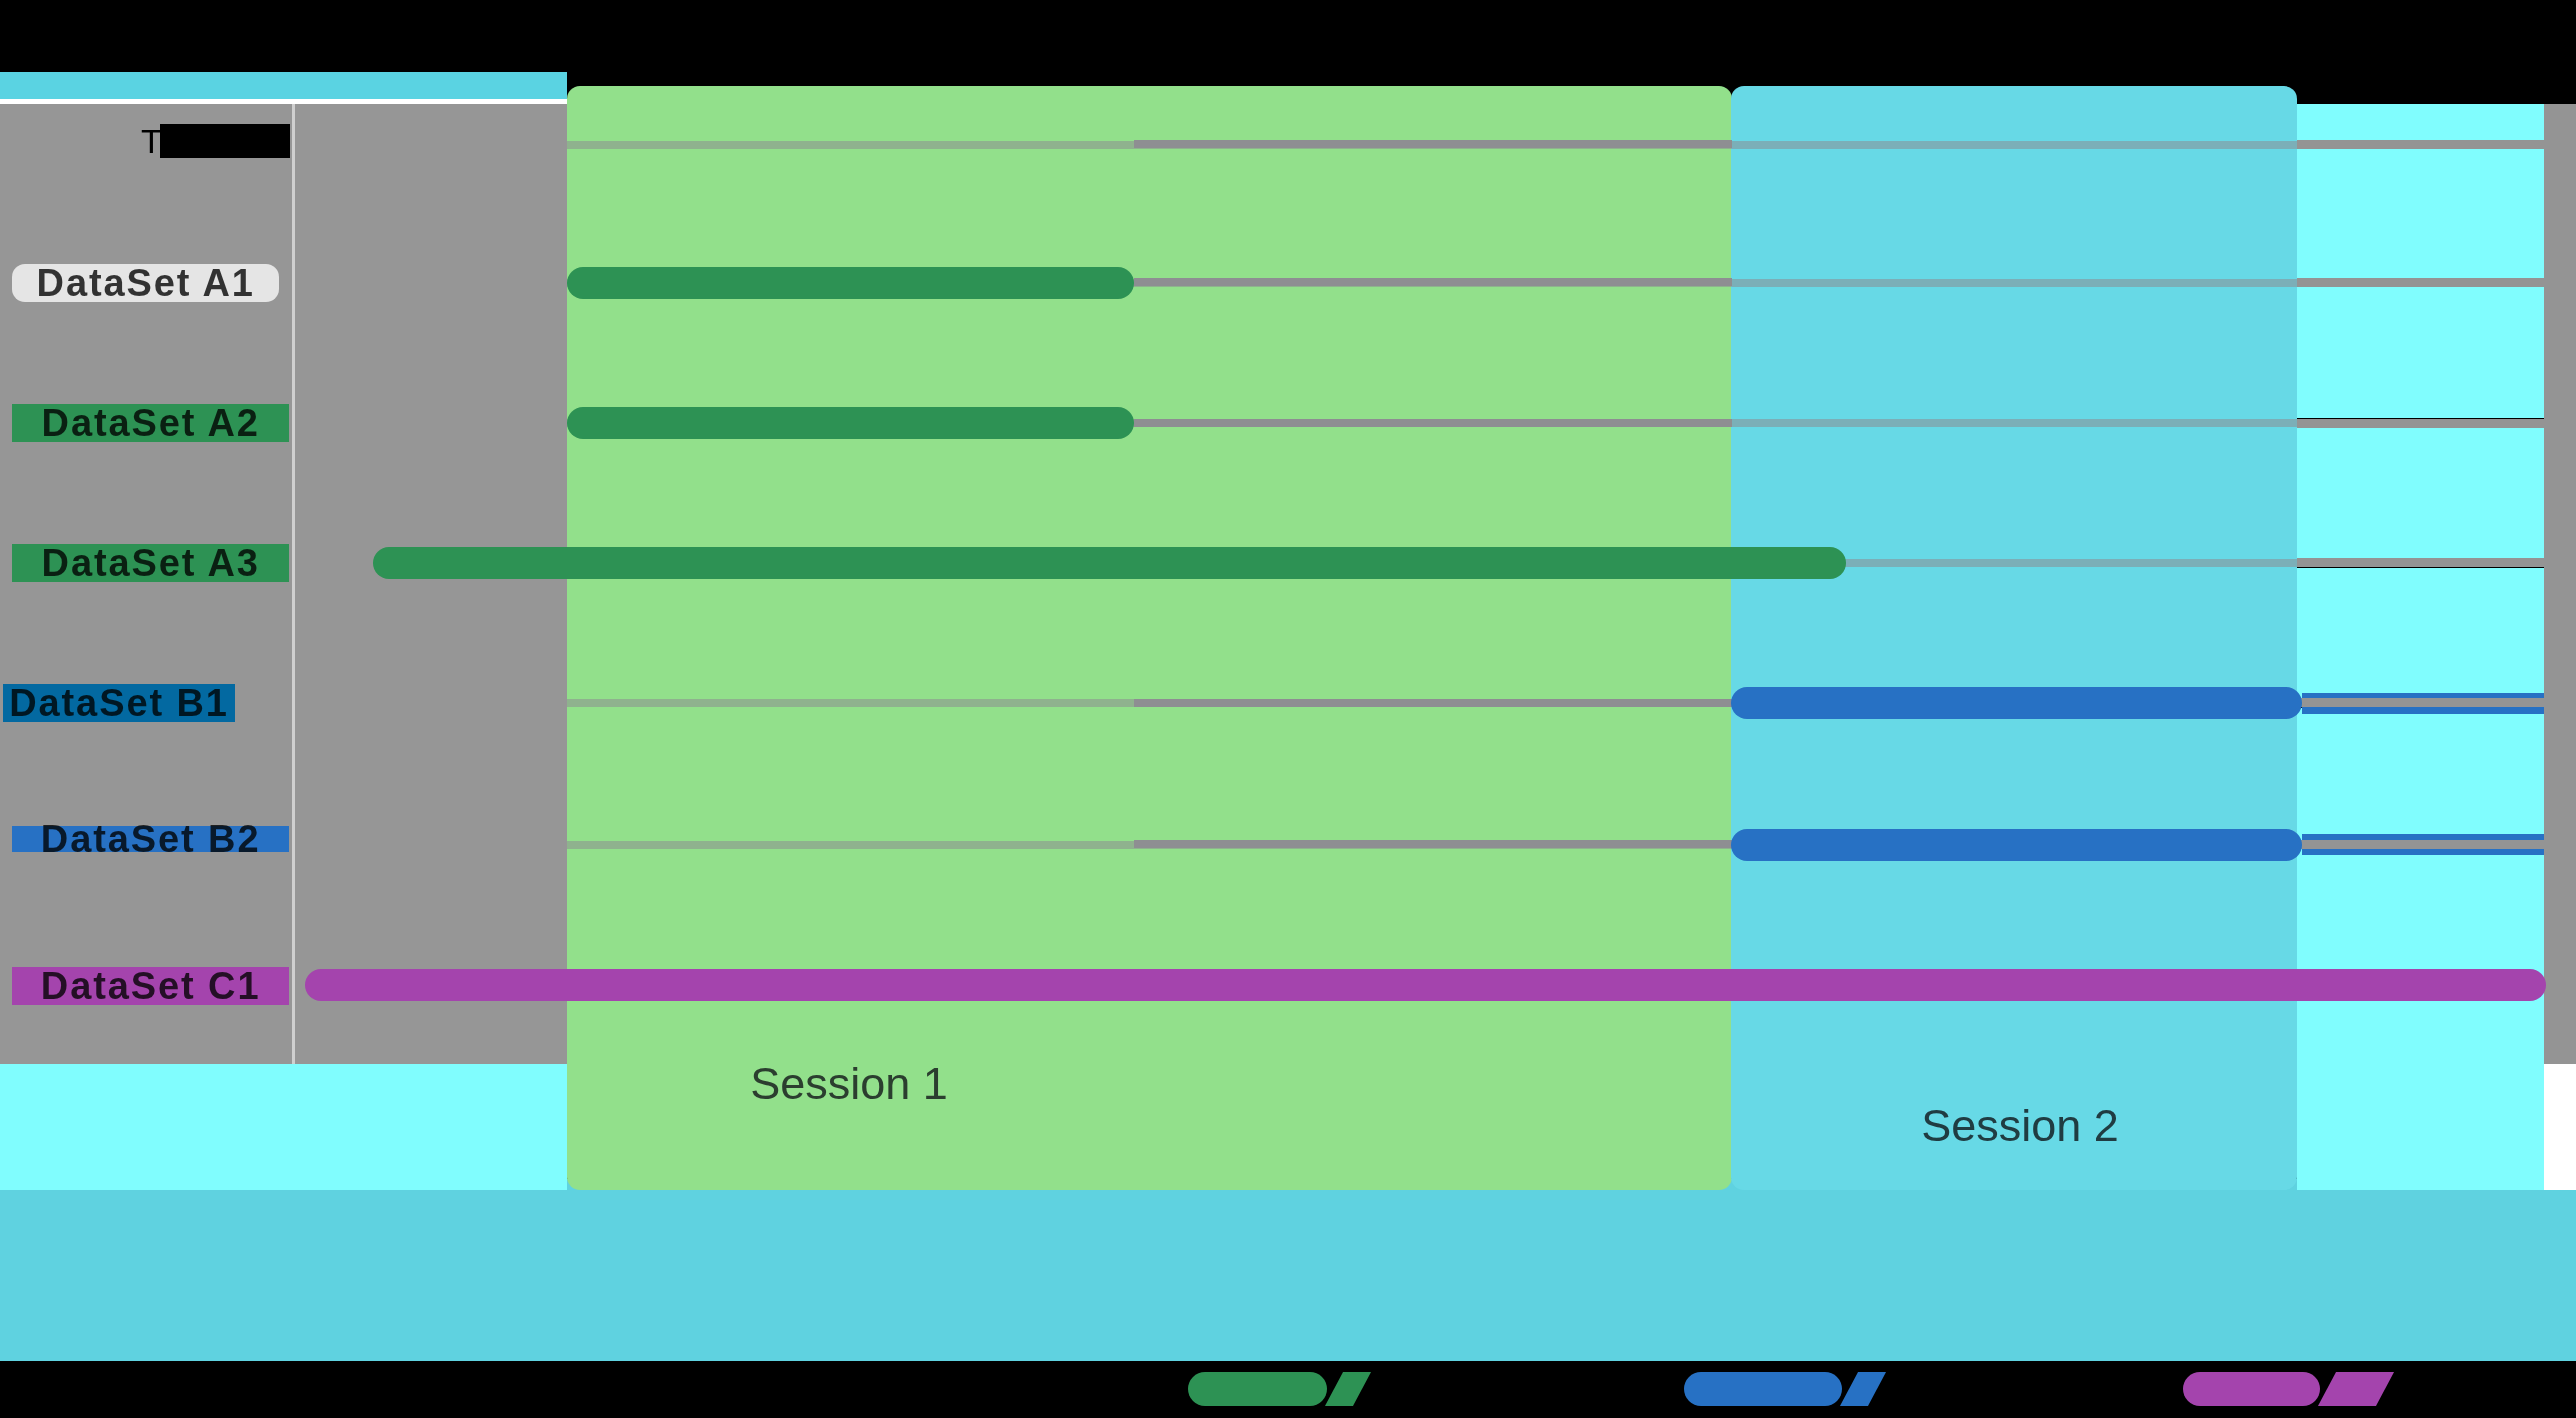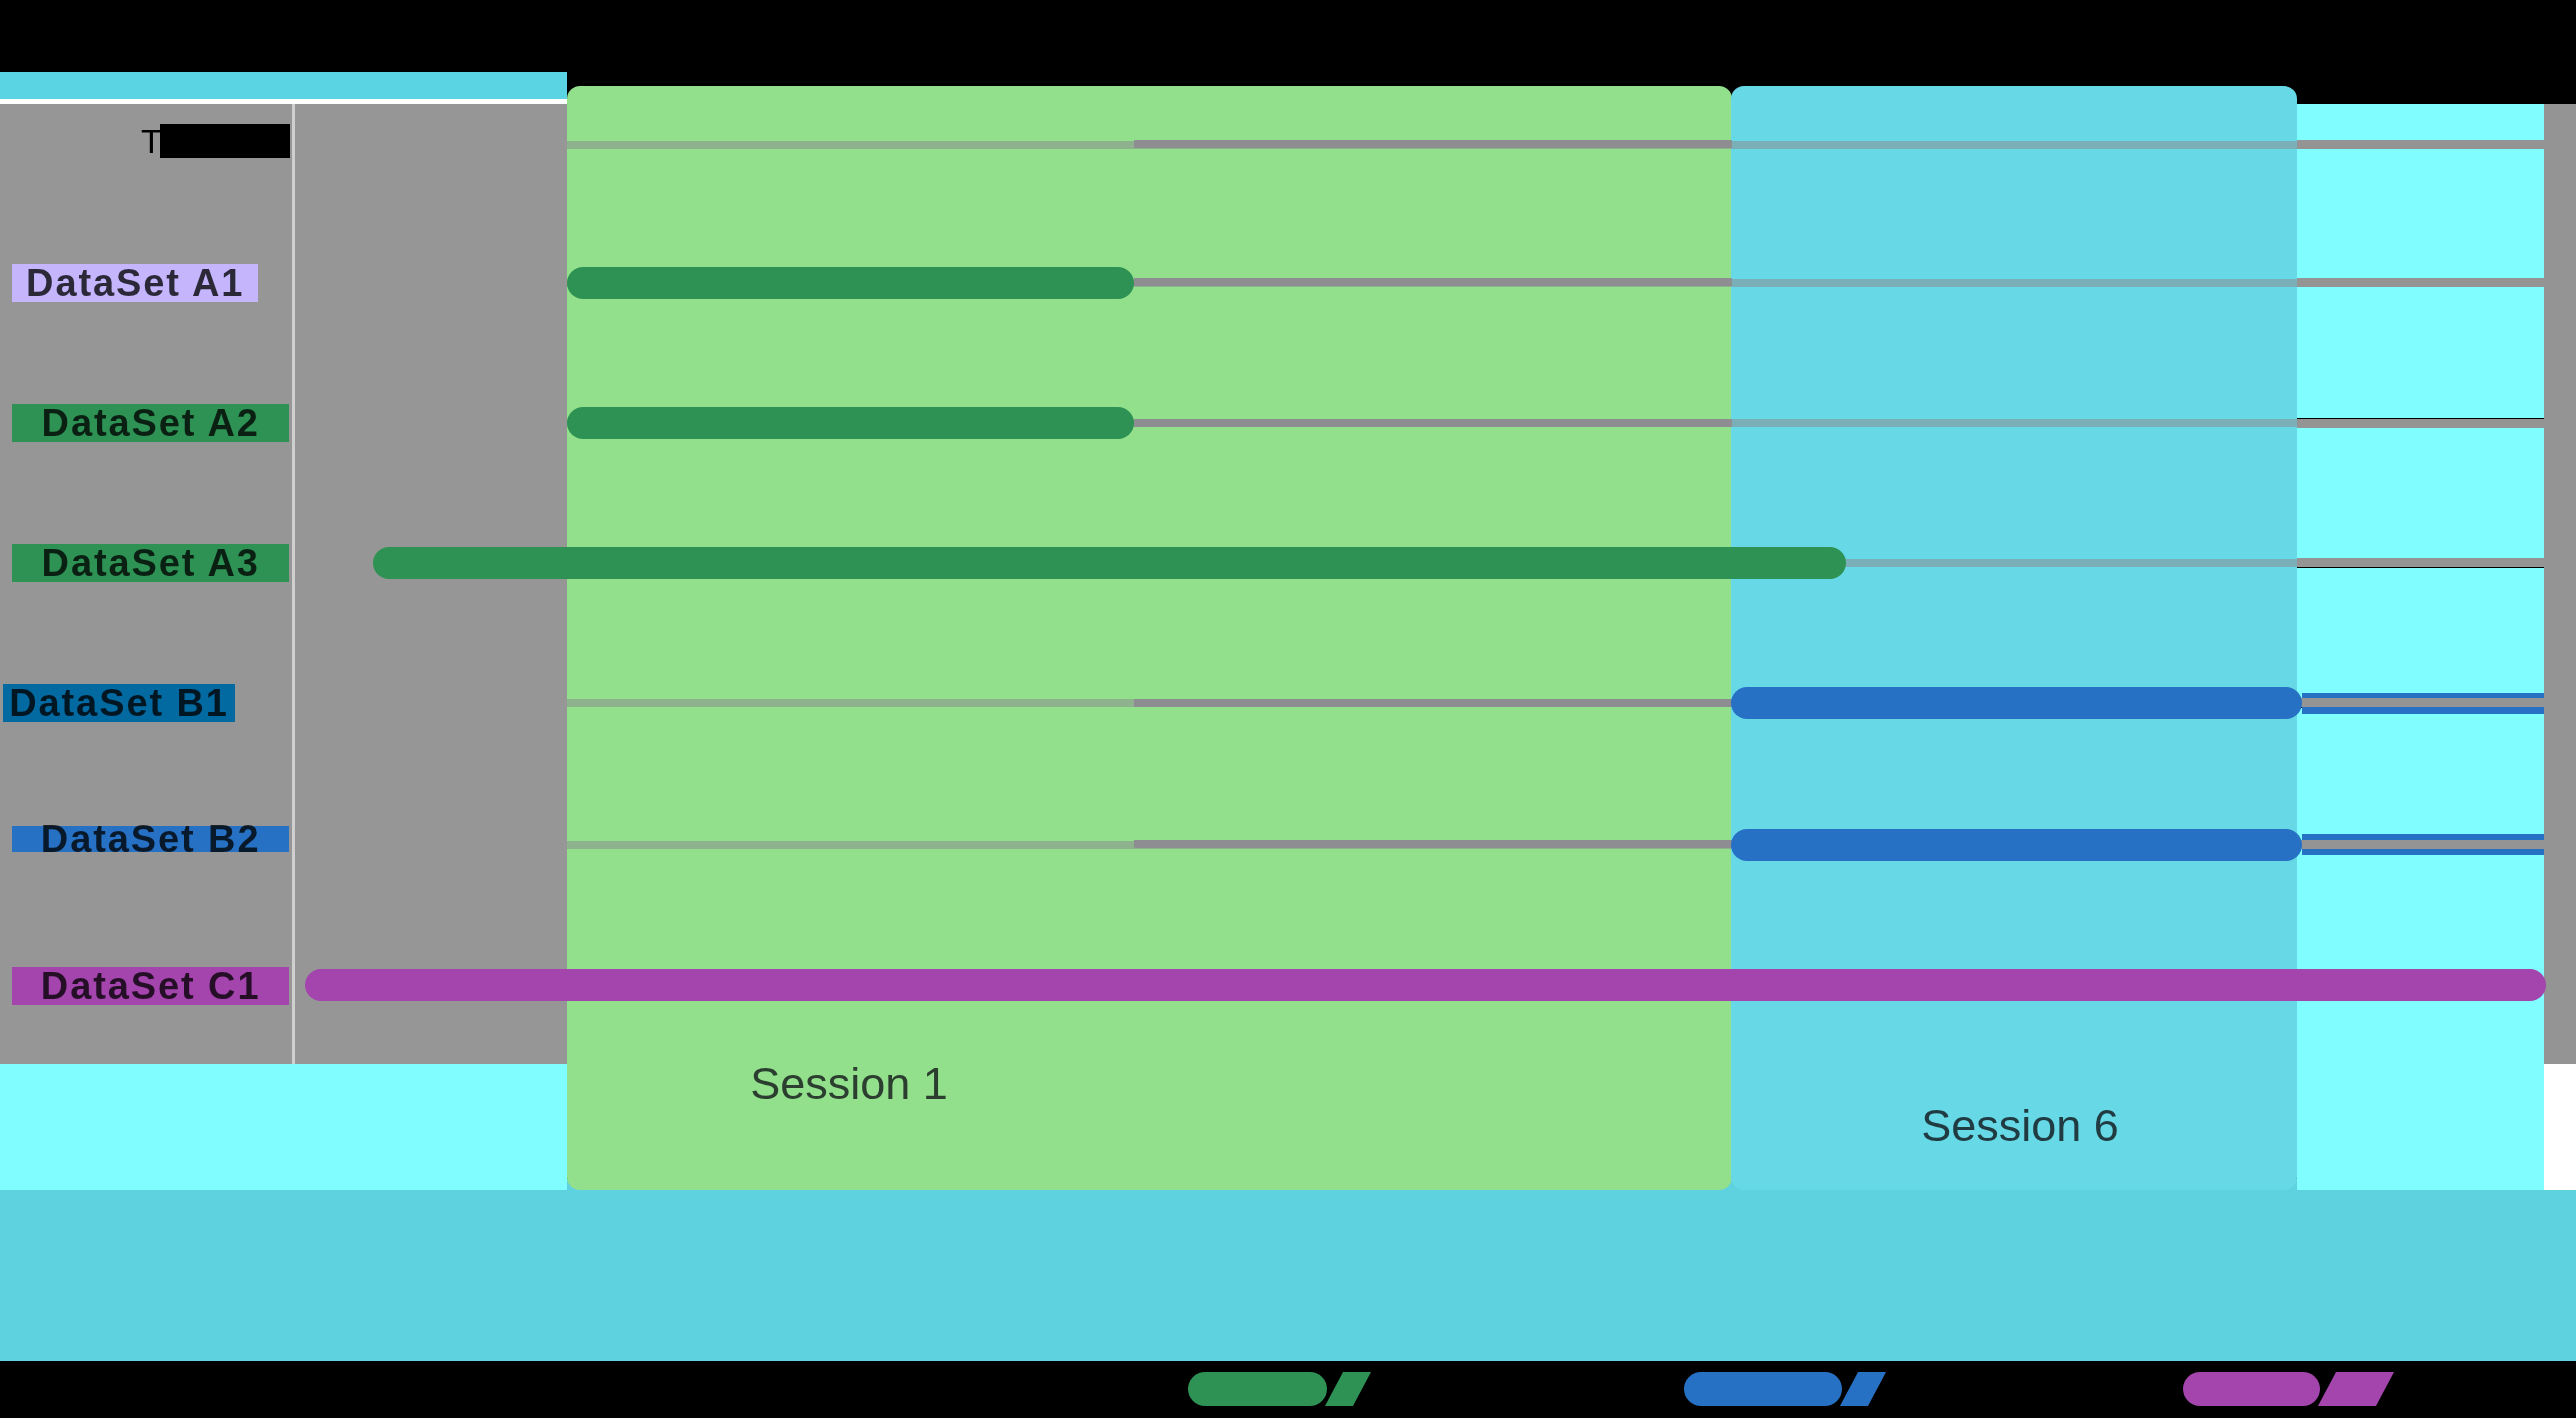--- a/index.html
+++ b/index.html
@@ -60,42 +60,42 @@
     <div style="left: 1134px; top: 559px; width: 598px; height: 8.4px; background: rgb(142, 142, 146);"></div>
     <div style="left: 1134px; top: 699px; width: 598px; height: 8.4px; background: rgb(142, 142, 146);"></div>
     <div style="left: 1134px; top: 840px; width: 598px; height: 8.4px; background: rgb(142, 142, 146);"></div>
     <div style="left: 1134px; top: 981px; width: 598px; height: 8.4px; background: rgb(142, 142, 146);"></div>
     <div style="left: 567px; top: 267px; width: 567px; height: 32px; background: rgb(45, 146, 84); border-radius: 16px;"></div>
     <div style="left: 567px; top: 407px; width: 567px; height: 32px; background: rgb(45, 146, 84); border-radius: 16px;"></div>
     <div style="left: 373px; top: 547px; width: 1473px; height: 32px; background: rgb(45, 146, 84); border-radius: 16px;"></div>
     <div style="left: 1731px; top: 687px; width: 571px; height: 32px; background: rgb(39, 113, 196); border-radius: 16px;"></div>
     <div style="left: 1731px; top: 829px; width: 571px; height: 32px; background: rgb(39, 113, 196); border-radius: 16px;"></div>
     <div style="left: 305px; top: 969px; width: 2241px; height: 32px; background: rgb(164, 68, 173); border-radius: 16px;"></div>
-    <div class="rowlabel" style="left: 12.2px; top: 264px; width: 246px; height: 38px; background: #c4b5fd; font-size: 38px; color: rgba(0, 0, 0, 0.78);">
+    <div class="rowlabel" style="left: 12.2px; top: 264px; width: 267px; height: 38px; background: #e5e5e5; font-size: 38px; color: rgba(0, 0, 0, 0.78); border-radius: 13px;">
       <span>DataSet A1</span>
     </div>
     <div class="rowlabel" style="left: 12.2px; top: 404px; width: 277px; height: 38px; background: rgb(45, 146, 84); font-size: 38px; color: rgba(0, 0, 0, 0.78);">
       <span>DataSet A2</span>
     </div>
     <div class="rowlabel" style="left: 12.2px; top: 544px; width: 277px; height: 38px; background: rgb(45, 146, 84); font-size: 38px; color: rgba(0, 0, 0, 0.78);">
       <span>DataSet A3</span>
     </div>
     <div class="rowlabel" style="left: 3px; top: 684px; width: 232px; height: 38px; background: #0369a1; font-size: 38px; color: rgba(0, 0, 0, 0.78);">
       <span>DataSet B1</span>
     </div>
     <div class="rowlabel" style="left: 12.2px; top: 826px; width: 277px; height: 26px; background: rgb(39, 113, 196); font-size: 38px; color: rgba(0, 0, 0, 0.78);">
       <span>DataSet B2</span>
     </div>
     <div class="rowlabel" style="left: 12.2px; top: 967px; width: 277px; height: 38px; background: rgb(164, 68, 173); font-size: 38px; color: rgba(0, 0, 0, 0.78);">
       <span>DataSet C1</span>
     </div>
     <div style="left: 141px; top: 123px; height: 36px; line-height: 36px; font-size: 34px; color: rgb(0, 0, 0); white-space: nowrap;">Time</div>
     <div style="left: 160px; top: 124px; width: 130px; height: 34px; background: rgb(0, 0, 0);"></div>
     <div class="sessionlabel" style="left: 849px; top: 1084px; color: rgb(43, 62, 47);">Session 1</div>
-    <div class="sessionlabel" style="left: 2020px; top: 1126px; color: rgb(32, 60, 66);">Session 6</div>
+    <div class="sessionlabel" style="left: 2020px; top: 1126px; color: rgb(32, 60, 66);">Session 2</div>
     <div style="left: 0px; top: 1361px; width: 2576px; height: 58px; background: rgb(0, 0, 0);"></div>
     <div style="left: 1188px; top: 1372px; width: 139px; height: 34px; background: rgb(45, 146, 84); border-radius: 17px;"></div>
     <div style="left: 1334px; top: 1372px; width: 28px; height: 34px; background: rgb(45, 146, 84); transform: skewX(-28deg);"></div>
     <div style="left: 1378px; top: 1372px; height: 34px; line-height: 34px; font-size: 32px; color: rgb(0, 0, 0);"></div>
     <div style="left: 1684px; top: 1372px; width: 158px; height: 34px; background: rgb(39, 113, 196); border-radius: 17px;"></div>
     <div style="left: 1849px; top: 1372px; width: 28px; height: 34px; background: rgb(39, 113, 196); transform: skewX(-28deg);"></div>
     <div style="left: 1892px; top: 1372px; height: 34px; line-height: 34px; font-size: 32px; color: rgb(0, 0, 0);"></div>
     <div style="left: 2183px; top: 1372px; width: 137px; height: 34px; background: rgb(164, 68, 173); border-radius: 17px;"></div>
     <div style="left: 2327px; top: 1372px; width: 58px; height: 34px; background: rgb(164, 68, 173); transform: skewX(-28deg);"></div>
     <div style="left: 2401px; top: 1372px; height: 34px; line-height: 34px; font-size: 32px; color: rgb(0, 0, 0);"></div>

